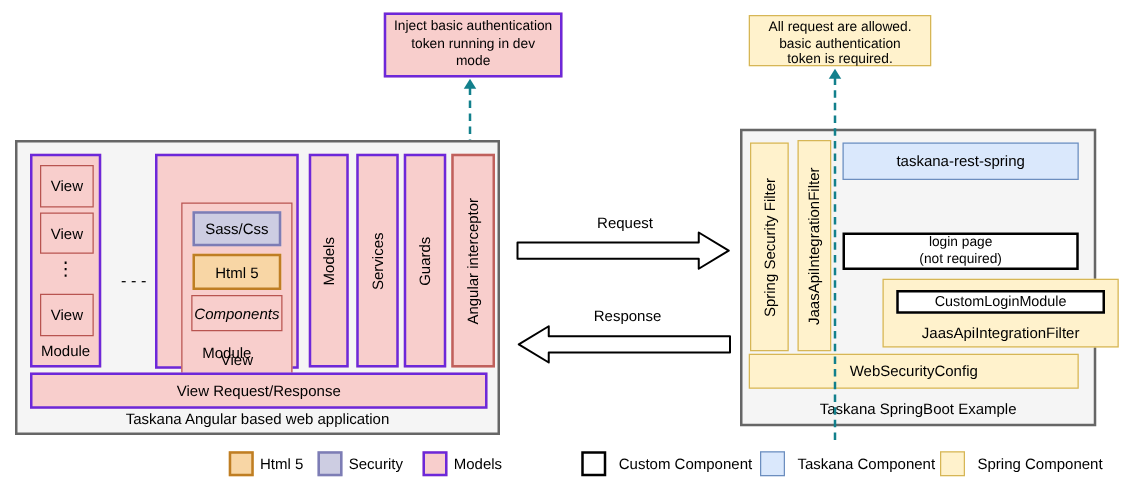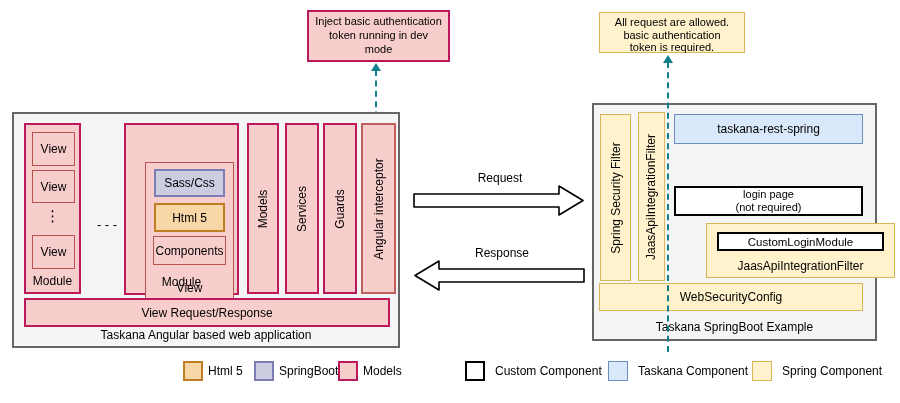--- a/index.html
+++ b/index.html
@@ -6,21 +6,21 @@
   html,body { width:900px; height:403px; background:#ffffff;
     font-family:"Liberation Sans", sans-serif; color:#000; overflow:hidden; }
   .abs { position:absolute; }
   .stage { position:relative; width:900px; height:403px; }
 
   
   .group-box { background:#f5f5f5; border:2px solid #666666; }
   .group-title { position:absolute; left:0; right:0; text-align:center; font-size:12px; }
 
   
-  .ng   { background:#f8cecc; border:2px solid #be185d; }
+  .ng   { background:#f8cecc; border:2px solid #6d28d9; }
   .ng-thin { background:#f8cecc; border:1px solid #b85450; }
   .html5c { background:#f8d6a5; border:2px solid #bf7e23; }
   .bsc  { background:#cdcde2; border:2px solid #7d7db5; }
   .spr  { background:#fff2cc; border:1.5px solid #d6b656; }
   .tsk  { background:#dae8fc; border:1.5px solid #6c8ebf; }
   .cust { background:#ffffff; border:2px solid #000000; }
 
   .cell { display:flex; align-items:center; justify-content:center; font-size:12px; text-align:center; }
   .vcol { display:flex; align-items:center; justify-content:center; }
   .vtext { transform:rotate(-90deg); white-space:nowrap; font-size:12px; }
@@ -71,21 +71,21 @@
       <div class="abs cell ng-thin" style="left:6px; top:110px; width:43px; height:34px;">View</div>
       <div class="abs" style="left:0; right:0; bottom:4px; text-align:center; font-size:12px;">Module</div>
     </div>
 
     <div class="abs" style="left:78px; top:103px; width:30px; text-align:center; font-size:13px;">- - -</div>
 
     <div class="abs ng" style="left:110px; top:9px; width:115px; height:172px;">
       <div class="abs ng-thin" style="left:19px; top:10px; width:89px; height:142px; background:#f8cecc;margin-top:27px;">
         <div class="abs cell bsc" style="left:8px; top:6px; width:71px; height:28px;">Sass/Css</div>
         <div class="abs cell html5c" style="left:8px; top:40px; width:71px; height:29px;">Html 5</div>
-        <div class="abs cell ng-thin" style="left:7px; top:73px; width:73px; height:29px;">Components</div>
+        <div class="abs cell ng-thin" style="left:7px; top:73px; width:73px; height:29px;font-style:italic;">Components</div>
         <div class="abs" style="left:0; right:0; bottom:8px; text-align:center; font-size:12px;">View</div>
       </div>
       <div class="abs" style="left:0; right:0; bottom:4px; text-align:center; font-size:12px;">Module</div>
     </div>
 
     <div class="abs vcol ng" style="left:233px; top:9px; width:32px; height:171px;">
       <span class="vtext">Models</span>
     </div>
     <div class="abs vcol ng" style="left:271px; top:9px; width:34px; height:171px;">
       <span class="vtext">Services</span>
@@ -137,21 +137,21 @@
 
     <div class="group-title" style="bottom:5px;">Taskana SpringBoot Example</div>
   </div>
 
   <div class="abs legend-item gap-s" style="left:183px; top:361px;">
     <span class="legend-swatch html5c"></span>
     <span>Html 5</span>
   </div>
   <div class="abs legend-item gap-s" style="left:254px; top:361px;">
     <span class="legend-swatch bsc"></span>
-    <span>SpringBoot</span>
+    <span>Security</span>
   </div>
   <div class="abs legend-item gap-s" style="left:338px; top:361px;">
     <span class="legend-swatch ng"></span>
     <span>Models</span>
   </div>
   <div class="abs legend-item gap-l" style="left:465px; top:361px;">
     <span class="legend-swatch cust"></span>
     <span>Custom Component</span>
   </div>
   <div class="abs legend-item gap-l" style="left:608px; top:361px;">

